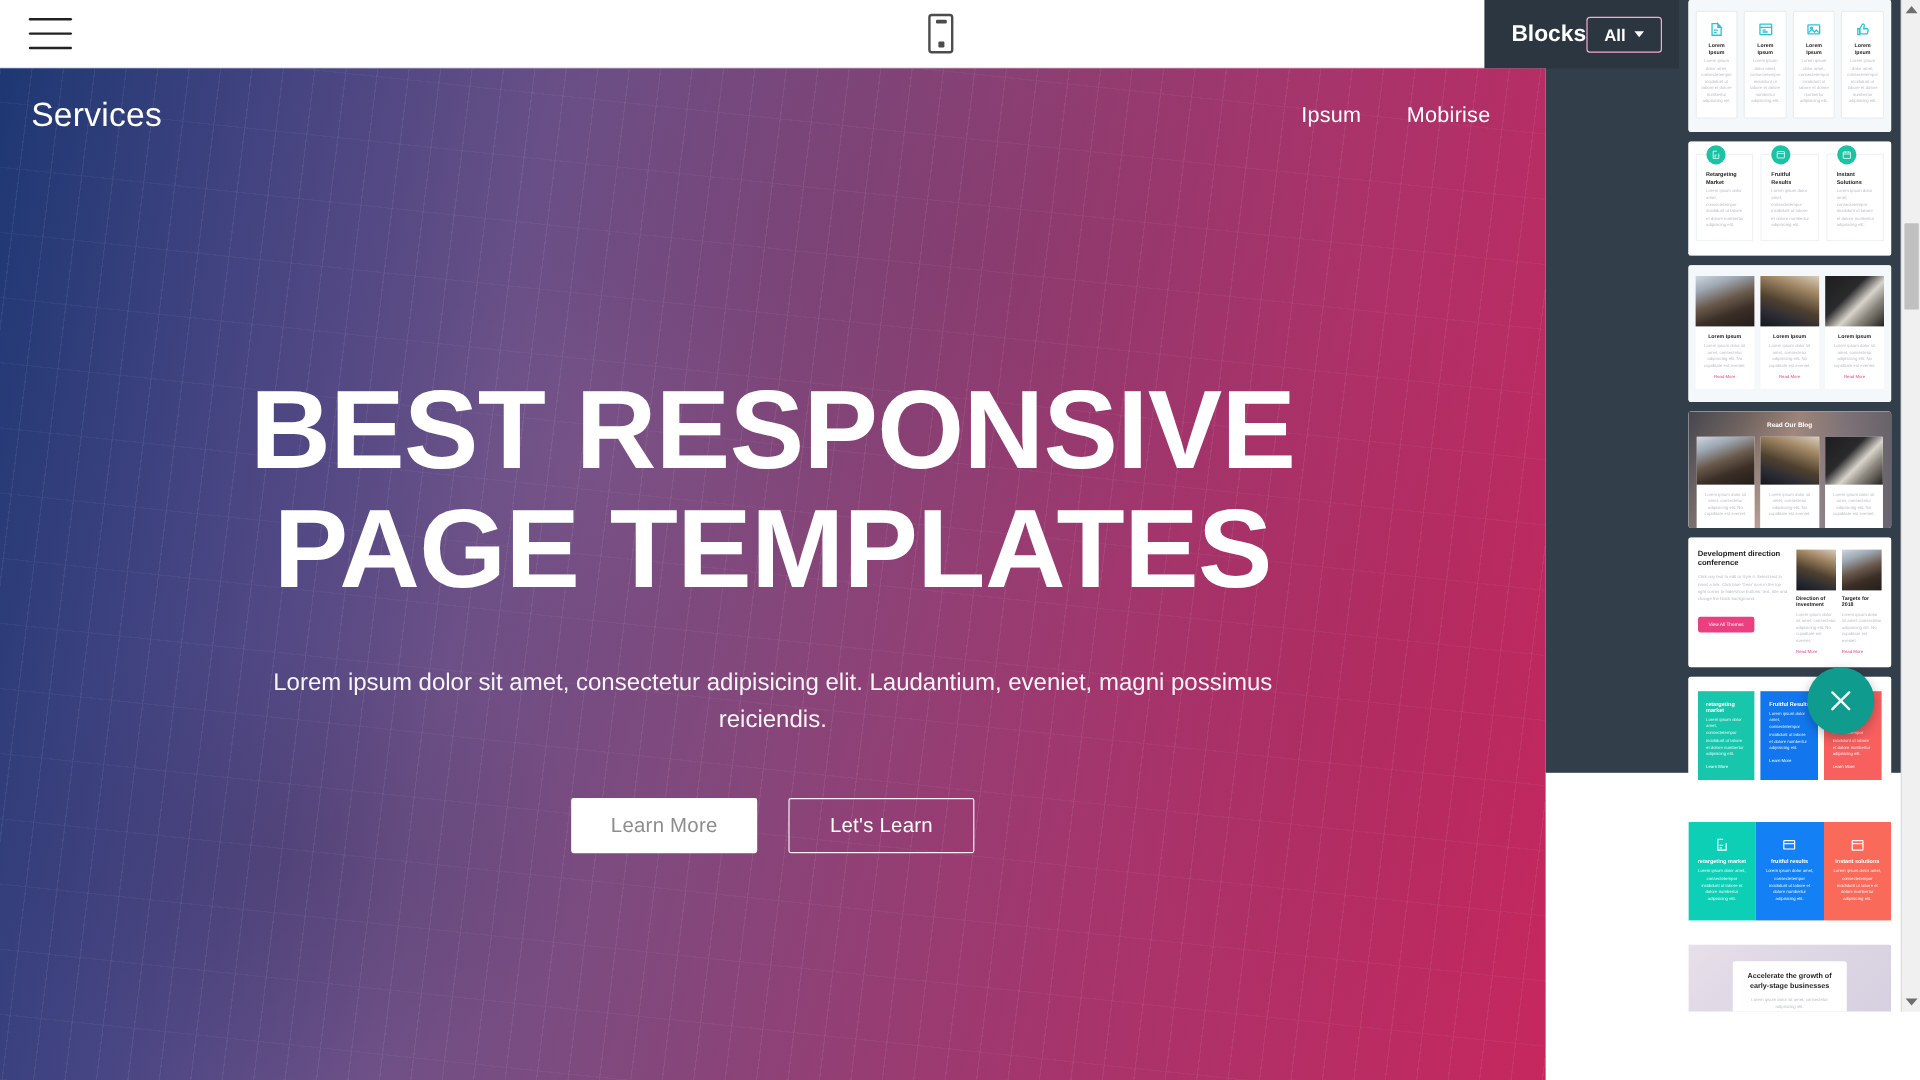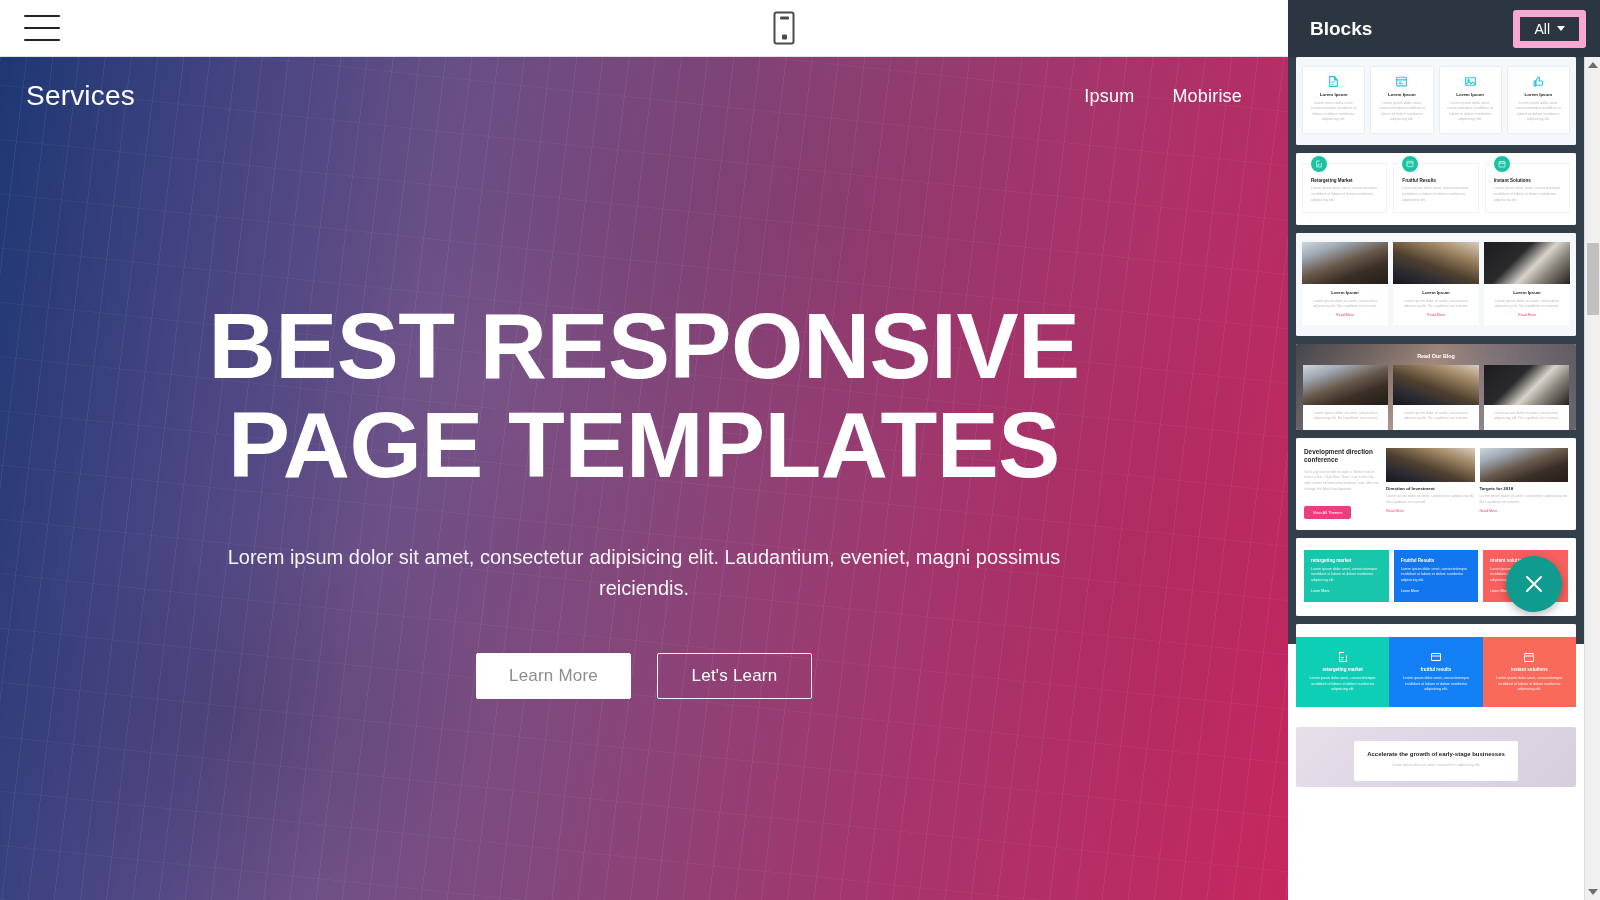--- a/index.html
+++ b/index.html
@@ -129,21 +129,21 @@
     position: absolute; z-index: 5; left: 0; right: 0; top: 236px;
     text-align: center; padding: 0 60px;
   }
   #hero-title {
     color: #fff;
     font-size: 93px;
     line-height: 1.06;
     font-weight: 700;
     letter-spacing: -0.5px;
     text-transform: uppercase;
-    max-width: 1020px; margin: 4px auto;
+    max-width: 1020px; margin: 16px auto;
   }
   #hero-sub {
     color: rgba(255,255,255,0.94);
     font-size: 20px; line-height: 1.52;
     font-weight: 400;
     max-width: 900px; margin: 48px auto 0;
   }
   #hero-buttons {
     margin-top: 50px;
     display: flex; justify-content: center; gap: 26px;
@@ -156,35 +156,36 @@
     text-decoration: none;
   }
   .btn-light { background: #fff; color: #8d8d8d; border: 1px solid #fff; }
   .btn-outline { background: transparent; color: #fff; border: 1px solid rgba(255,255,255,0.92); }
 
   
   #panel {
     position: absolute; right: 0; top: 0;
     width: 312px; height: 644px;
     background: #323f4b;
-    display: flex; flex-direction: column;
+    display: flex; flex-direction: row; justify-content: flex-end;
   }
   #panel-header {
     height: 57px; flex: 0 0 57px;
     display: flex; align-items: center; justify-content: space-between;
     padding: 0 14px 0 22px;
     background: #2b3640;
   }
   #panel-title { color: #fff; font-size: 19px; font-weight: 700; }
   #filter-btn {
     display: inline-flex; align-items: center; gap: 7px;
     height: 30px; padding: 12px 14px;
-    border: 7px solid #f9a8d4; border-radius: 3px;
+    border: 1px solid #f9a8d4; border-radius: 3px;
     background: transparent; color: #fff; font-size: 14px;
     cursor: pointer;
+    font-weight: bold;
   }
   .caret {
     width: 0; height: 0;
     border-left: 4px solid transparent; border-right: 4px solid transparent;
     border-top: 5px solid #fff;
   }
 
   #panel-body {
     position: relative; flex: 1 1 auto;
     display: flex;

